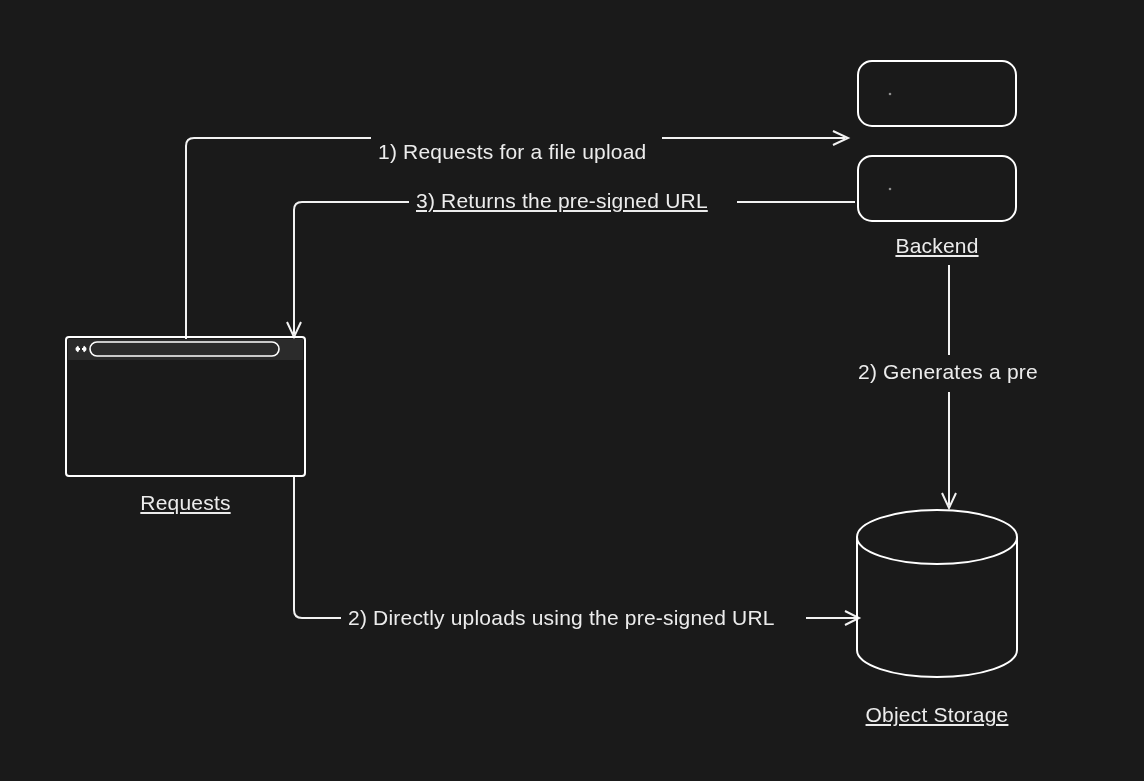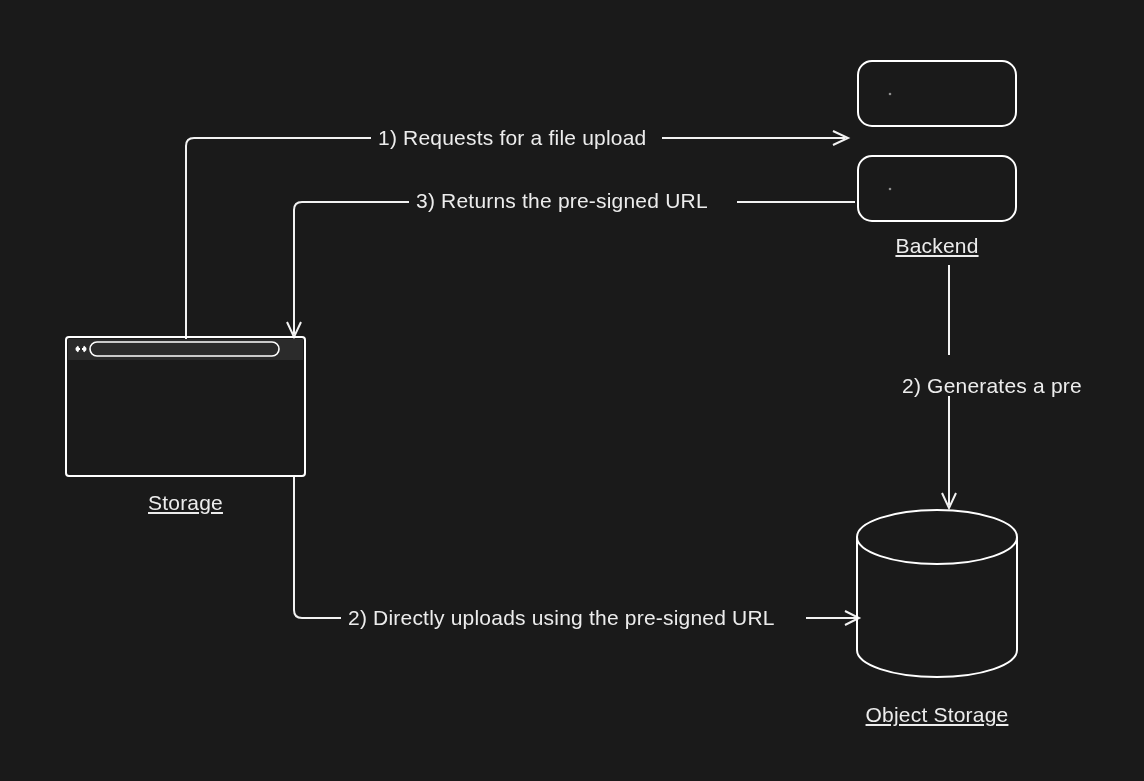--- a/index.html
+++ b/index.html
@@ -129,27 +129,27 @@
       <circle class="dot-led" cx="890" cy="189" r="1.3"></circle>
     </g>
 
     <g>
       <path class="node-stroke" d="M 857,537 L 857,650 A 80,27 0 0 0 1017,650 L 1017,537"></path>
       <ellipse class="node-stroke" cx="937" cy="537" rx="80" ry="27"></ellipse>
     </g>
 
   </svg>
 
-  <div class="label edge-label" style="left: 371px; top: 127px;">1) Requests for a file upload</div>
+  <div class="label edge-label" style="left: 371px; top: 141px;">1) Requests for a file upload</div>
 
-  <div class="label edge-label" style="left: 409px; top: 190px;">3) Returns the pre-signed URL</div>
+  <div class="label edge-label" style="left: 409px; top: 190px; text-decoration: underline;">3) Returns the pre-signed URL</div>
 
-  <div class="label edge-label" style="left: 851px; top: 375px; margin-left: 44px;">2) Generates a pre</div>
+  <div class="label edge-label" style="left: 851px; top: 361px;">2) Generates a pre</div>
 
   <div class="label edge-label" style="left: 341px; top: 607px;">2) Directly uploads using the pre-signed URL</div>
 
-  <div class="label node-label" style="left: 66px; top: 492px; width: 239px;">Storage</div>
+  <div class="label node-label" style="left: 66px; top: 492px; width: 239px;">Requests</div>
 
   <div class="label node-label" style="left: 858px; top: 235px; width: 158px;">Backend</div>
 
   <div class="label node-label" style="left: 837px; top: 704px; width: 200px; text-align: center;">Object Storage</div>
 
 </div>
 
 </body></html>

